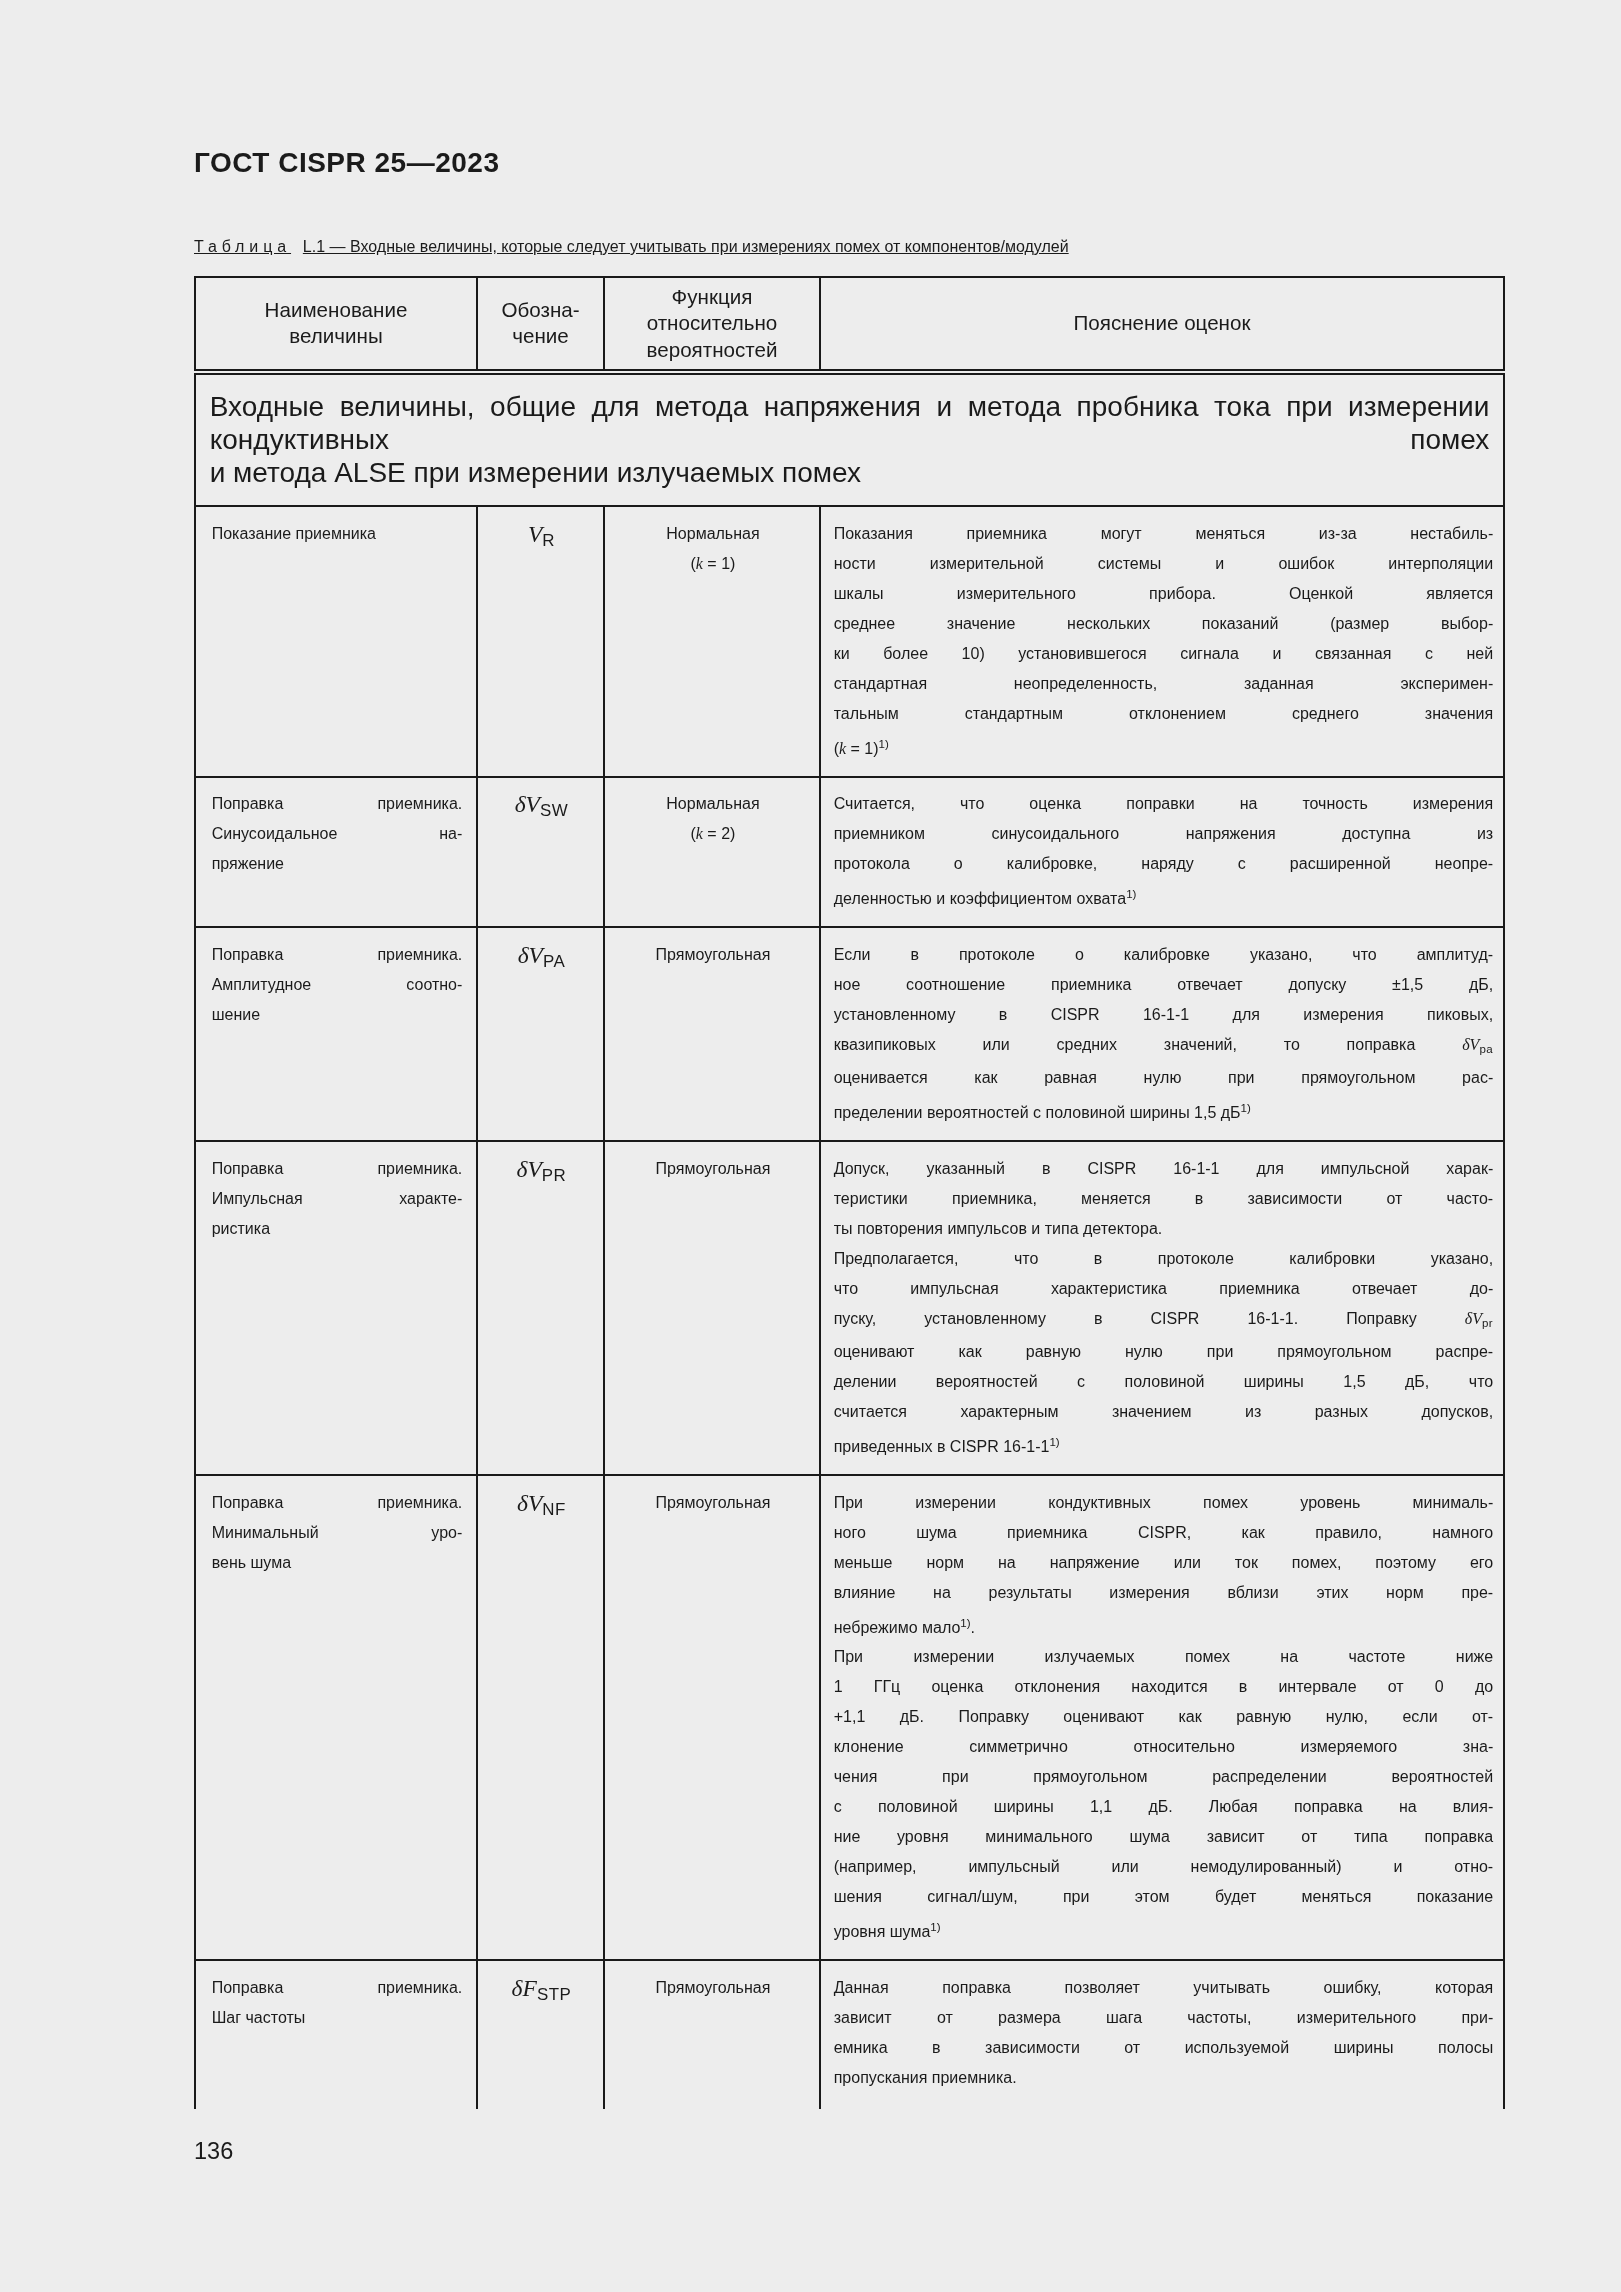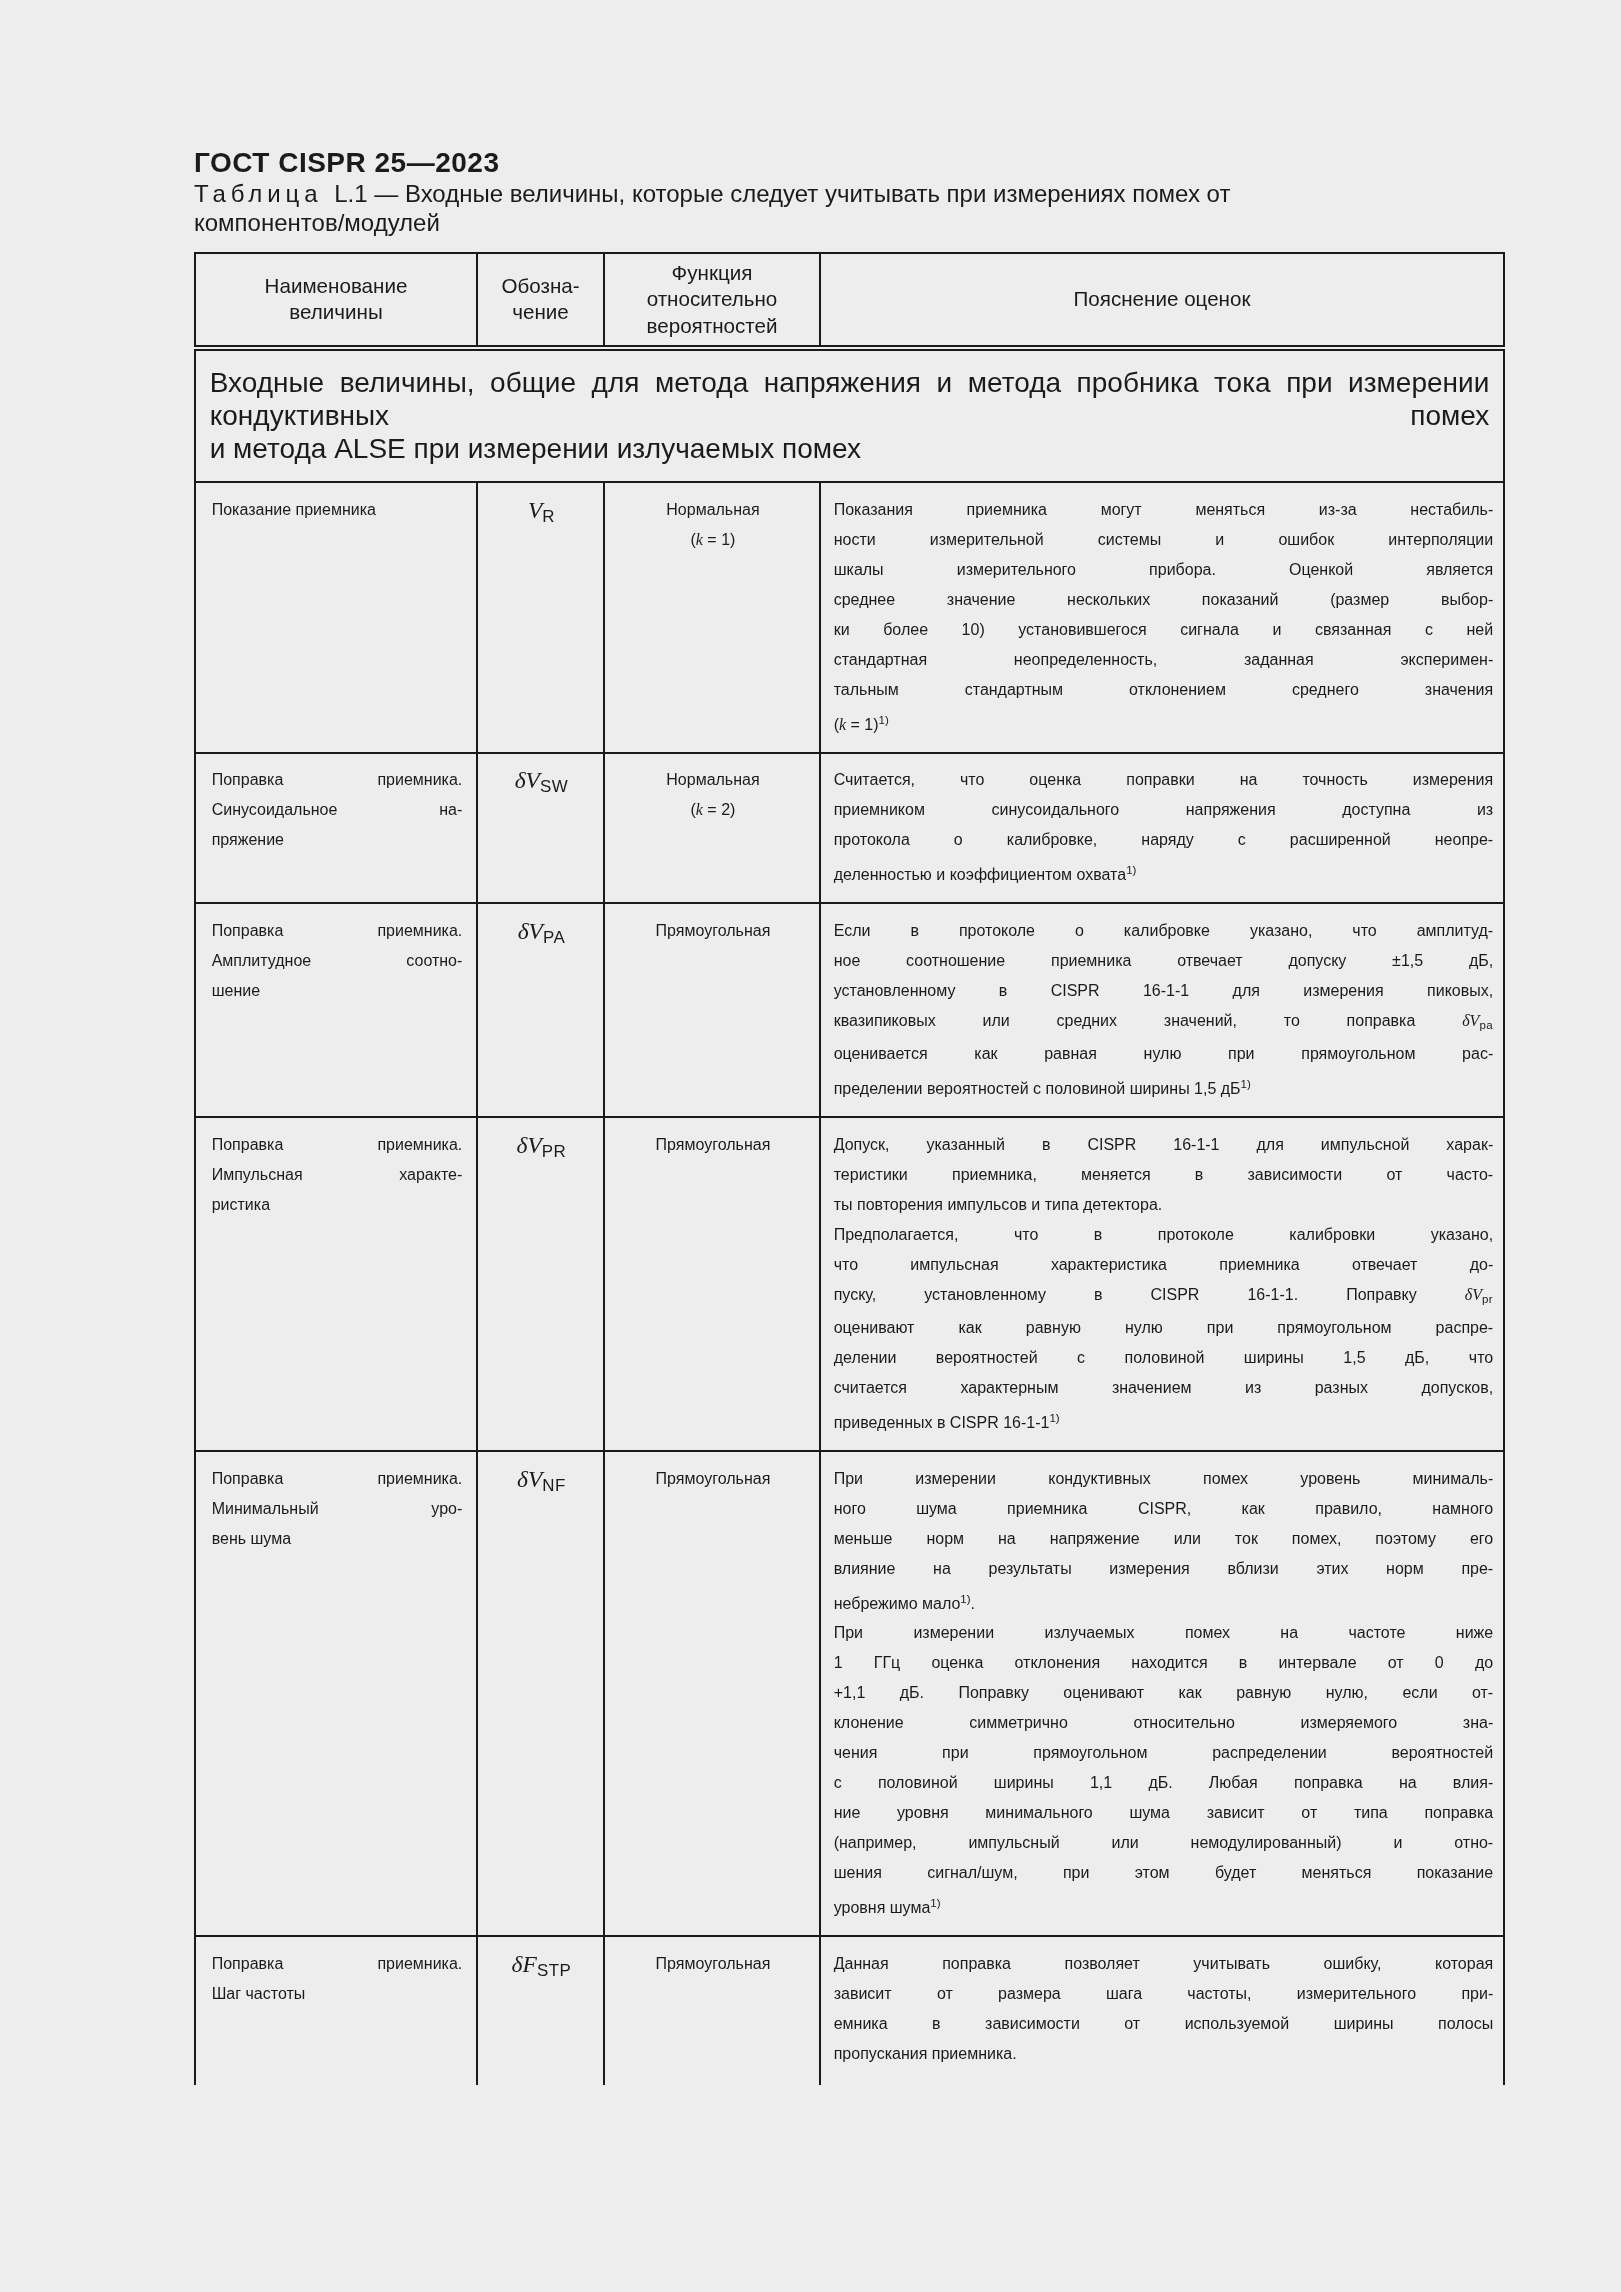--- a/index.html
+++ b/index.html
@@ -14,22 +14,24 @@
     box-sizing:border-box;
     width:1394px;height:2293px;
     padding:147px 118px 0 194px;
   }
   .doc-header{
     font-size:28px;
     font-weight:bold;
     letter-spacing:0.5px;
   }
   .caption{
-    font-size:24px;
+    margin-top:53px;
+    font-size:16px;
     line-height:29px;
+    text-decoration:underline;
   }
   .caption-label{letter-spacing:4.9px;}
   .caption-text{margin-left:11.8px;}
   table.gost{
     margin-top:14.7px;
     width:1309px;
     border-collapse:collapse;
     border:2.9px solid #1a1a1a;
     border-bottom:none;
     table-layout:fixed;
@@ -317,15 +319,16 @@
               <div class="line jl">Данная поправка позволяет учитывать ошибку, которая</div>
               <div class="line jl">зависит от размера шага частоты, измерительного при-</div>
               <div class="line jl">емника в зависимости от используемой ширины полосы</div>
               <div class="line">пропускания приемника.</div>
             </div>
           </td>
         </tr>
       </tbody>
   </table>
 
+  <div class="page-number">136</div>
 
 </div>
 
 
 </body></html>

